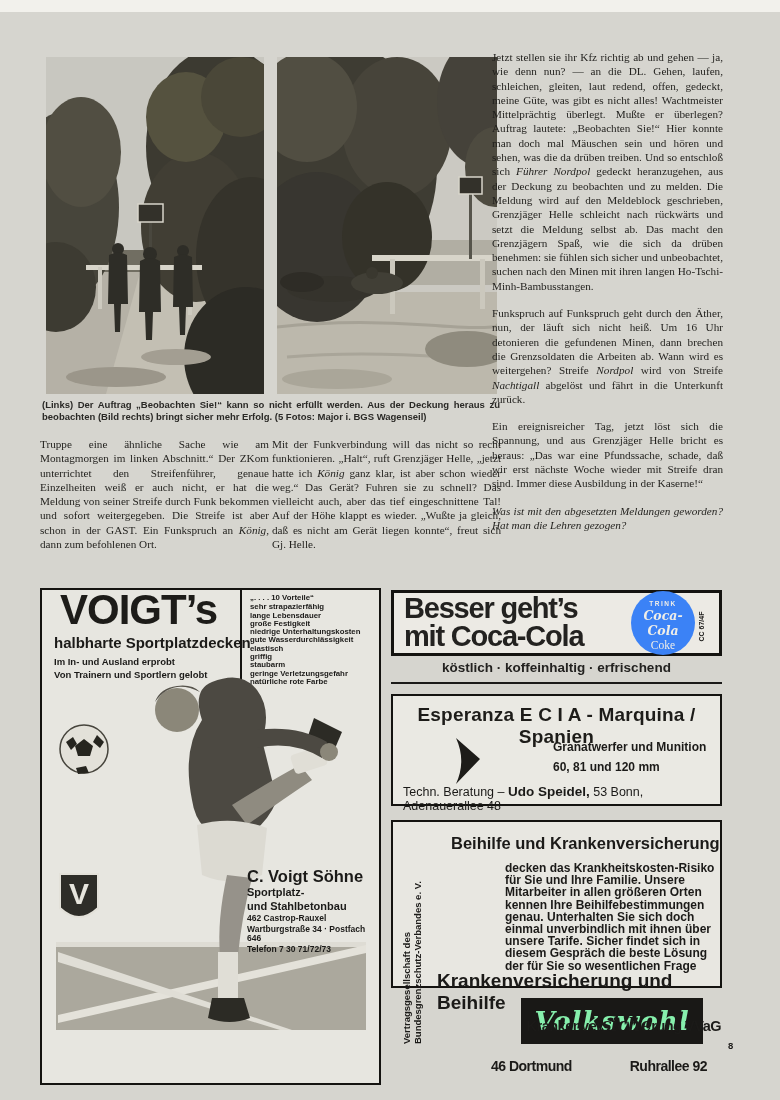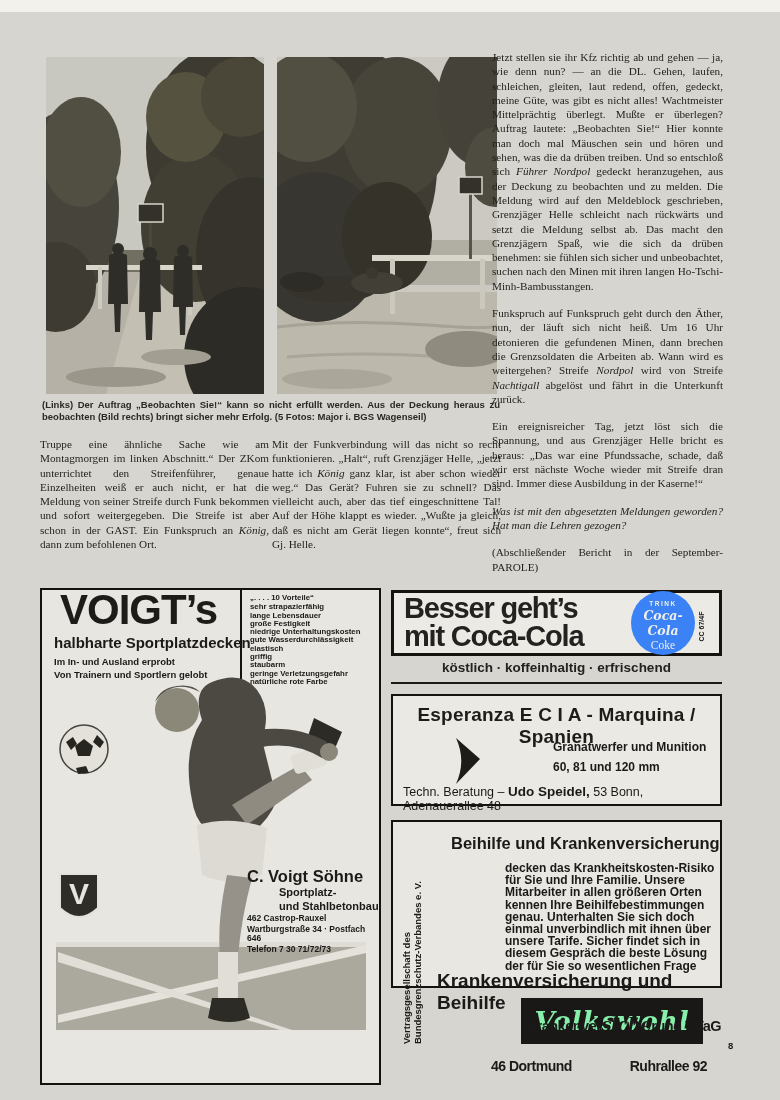--- a/index.html
+++ b/index.html
@@ -35,21 +35,21 @@
                letter-spacing:-1px;color:#1d1c19;}
   .voigt-sub{position:absolute;left:12px;top:44px;font-size:15px;font-weight:700;}
   .voigt-l1{position:absolute;left:12px;top:66px;font-size:9.5px;font-weight:700;}
   .voigt-l2{position:absolute;left:12px;top:79px;font-size:9.5px;font-weight:700;}
   .voigt-divider{position:absolute;left:198px;top:0;width:2px;height:112px;background:#141310;}
   .voigt-benefits{position:absolute;left:208px;top:4px;font-size:7.8px;font-weight:700;line-height:8.3px;}
   .voigt-benefits .benefit-title{margin-bottom:1px;}
   .voigt-art{position:absolute;left:0;top:0;width:337px;height:493px;}
   .voigt-company{position:absolute;left:205px;top:278px;line-height:1.05;}
   .voigt-company .cname{font-size:16.5px;font-weight:700;}
-  .voigt-company .cline{font-size:11px;font-weight:700;margin-top:2px;margin-left:32px;}
+  .voigt-company .cline{font-size:11px;font-weight:700;margin-top:2px;}
   .voigt-company .caddr{font-size:8.5px;font-weight:700;margin-top:2px;}
 
   
   .coke{left:391px;top:590px;width:331px;height:66px;border-width:3px;background:#eceae4;}
   .coke-headline{position:absolute;left:10px;top:1px;font-size:29px;font-weight:700;
                  letter-spacing:-1.2px;line-height:28px;color:#232220;}
   .coke-logo{position:absolute;right:24px;top:-2px;width:64px;height:64px;border-radius:50%;
              background:#3b82f6;color:#efeee8;text-align:center;}
   .coke-logo .trink{font-size:6.5px;letter-spacing:1.5px;margin-top:9px;font-weight:700;}
   .coke-logo .script{font-family:"DejaVu Serif",serif;font-style:italic;font-weight:700;font-size:12.5px;margin-top:1px;}
@@ -175,21 +175,20 @@
     <p><span>Truppe eine ähnliche Sache wie am Montagmorgen im linken Abschnitt.“ Der ZKom unterrichtet den Streifenführer, genaue Einzelheiten weiß er auch nicht, er hat die Meldung von seiner Streife durch Funk bekommen und sofort weitergegeben. Die Streife ist aber schon in der GAST. Ein Funkspruch an </span><span class="seg-i">König</span><span>, dann zum befohlenen Ort.</span></p>
   </div>
   <div class="col col-mid">
     <p><span>Mit der Funkverbindung will das nicht so recht funktionieren. „Halt“, ruft Grenzjäger Helle, „jetzt hatte ich </span><span class="seg-i">König</span><span> ganz klar, ist aber schon wieder weg.“ Das Gerät? Fuhren sie zu schnell? Das vielleicht auch, aber das tief eingeschnittene Tal! Auf der Höhe klappt es wieder. „Wußte ja gleich, daß es nicht am Gerät liegen konnte“, freut sich Gj. Helle.</span></p>
   </div>
   <div class="col col-right">
     <p><span>Jetzt stellen sie ihr Kfz richtig ab und gehen — ja, wie denn nun? — an die DL. Gehen, laufen, schleichen, gleiten, laut redend, offen, gedeckt, meine Güte, was gibt es nicht alles! Wachtmeister Mittelprächtig überlegt. Mußte er überlegen? Auftrag lautete: „Beobachten Sie!“ Hier konnte man doch mal Mäuschen sein und hören und sehen, was die da drüben treiben. Und so entschloß sich </span><span class="seg-i">Führer Nordpol</span><span> gedeckt heranzugehen, aus der Deckung zu beobachten und zu melden. Die Meldung wird auf den Meldeblock geschrieben, Grenzjäger Helle schleicht nach rückwärts und setzt die Meldung selbst ab. Das macht den Grenzjägern Spaß, wie die sich da drüben benehmen: sie fühlen sich sicher und unbeobachtet, suchen nach den Minen mit ihren langen Ho-Tschi-Minh-Bambusstangen.</span></p>
     <p><span>Funkspruch auf Funkspruch geht durch den Äther, nun, der läuft sich nicht heiß. Um 16 Uhr detonieren die gefundenen Minen, dann brechen die Grenzsoldaten die Arbeiten ab. Wann wird es weitergehen? Streife </span><span class="seg-i">Nordpol</span><span> wird von Streife </span><span class="seg-i">Nachtigall</span><span> abgelöst und fährt in die Unterkunft zurück.</span></p>
     <p><span>Ein ereignisreicher Tag, jetzt löst sich die Spannung, und aus Grenzjäger Helle bricht es heraus: „Das war eine Pfundssache, schade, daß wir erst nächste Woche wieder mit Streife dran sind. Immer diese Ausbildung in der Kaserne!“</span></p>
     <p class="para-italic"><span class="seg-i">Was ist mit den abgesetzten Meldungen geworden? Hat man die Lehren gezogen?</span></p>
-    <p><span>(Abschließender Bericht in der September-PAROLE)</span></p>
   </div>
 
   <section class="adbox voigt">
     <div class="voigt-title">VOIGT’s</div>
     <div class="voigt-sub">halbharte Sportplatzdecken</div>
     <div class="voigt-l1">Im In- und Ausland erprobt</div>
     <div class="voigt-l2">Von Trainern und Sportlern gelobt</div>
     <div class="voigt-divider"></div>
     <div class="voigt-benefits">
       <div class="benefit-title">„. . . . 10 Vorteile“</div>

